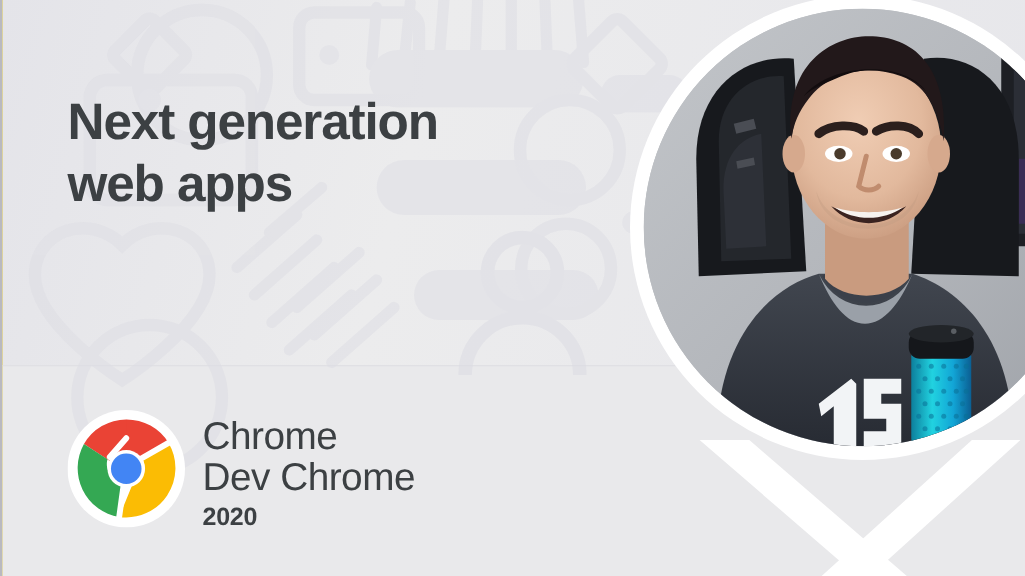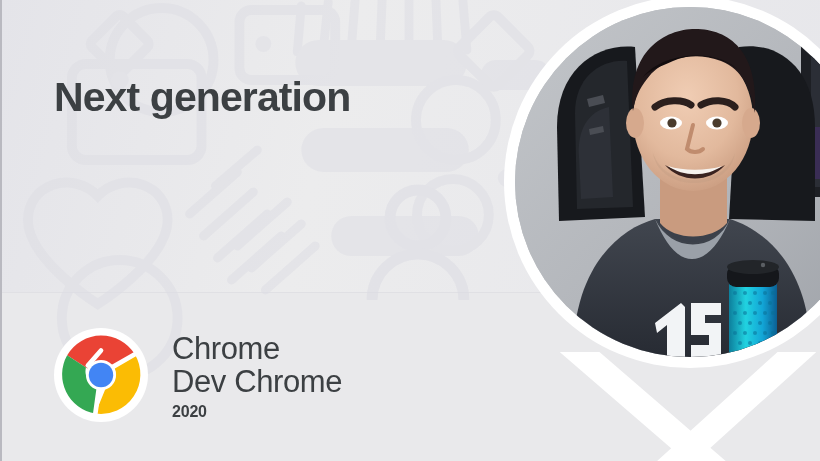--- a/index.html
+++ b/index.html
@@ -36,36 +36,36 @@
     font-size:41px;
     font-weight:bold;
     line-height:1.22;
     letter-spacing:-0.9px;
   }
   .title span{ display:block; }
 
   
   .brand{
     position:absolute; left:52px; top:328px;
-    display:flex; align-items:flex-start; gap:24px;
+    display:flex; align-items:flex-start; gap:14px;
   }
   .chrome-logo{ width:94px; height:94px; flex:0 0 auto; }
   .brand-text{ padding-top:4px; }
   .brand-text .l1,.brand-text .l2{
     display:block;
     color:#3c4043;
     font-size:31px;
     font-weight:normal;
     line-height:1.08;
     letter-spacing:-0.4px;
   }
   .brand-text .l3{
     display:block;
     color:#3c4043;
-    font-size:16px;
+    font-size:20px;
     font-weight:bold;
     line-height:1.35;
     letter-spacing:-0.2px;
     margin-top:2px;
   }
 
   
   .speaker{
     position:absolute;
     left:502px; top:-4px;
@@ -158,20 +158,21 @@
       <g fill="none" stroke="#dedee4" stroke-width="9" stroke-linecap="round">
         <path d="M236 246 L286 202"></path>
         <path d="M250 268 L300 224"></path>
         <path d="M264 290 L314 246"></path>
       </g>
     </svg>
   </div>
 
   <div class="title">
     <span>Next generation</span>
+    <span>web apps</span>
   </div>
 
   <div class="brand">
 
     <div class="chrome-logo">
       <svg viewBox="0 0 100 100" aria-hidden="true">
         <circle cx="50" cy="50" r="50" fill="#ffffff"></circle>
 
         <path d="M50 8 A42 42 0 0 1 86 28 L58 44 A16 16 0 0 0 36 39 Z" fill="#ea4335"></path>
         <path d="M50 8 A42 42 0 0 0 14 29 L40 46 A16 16 0 0 1 50 24 Z" fill="#ea4335"></path>

